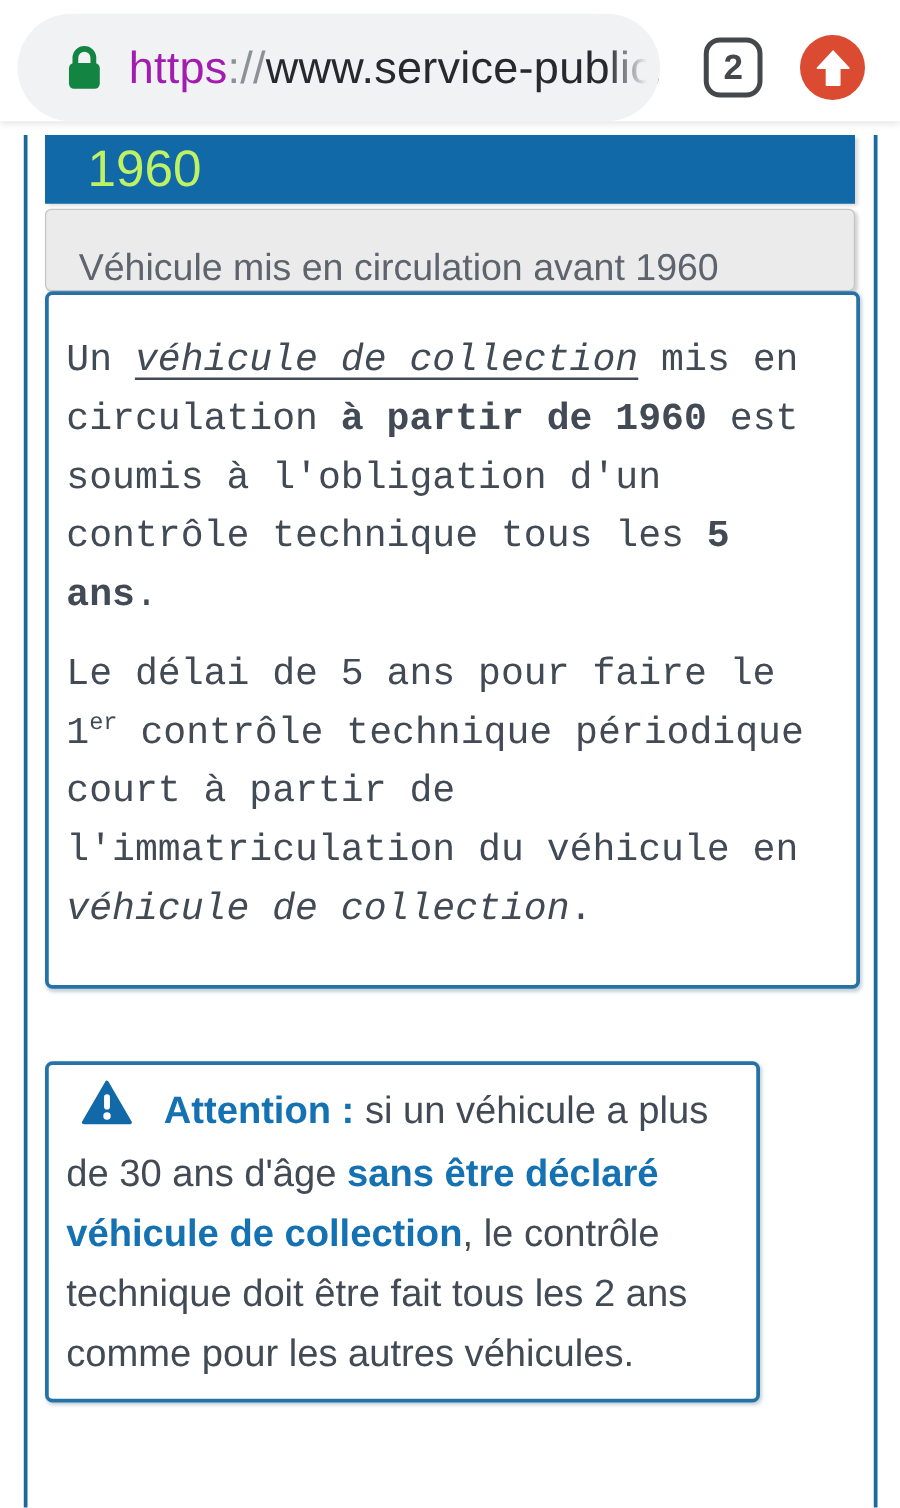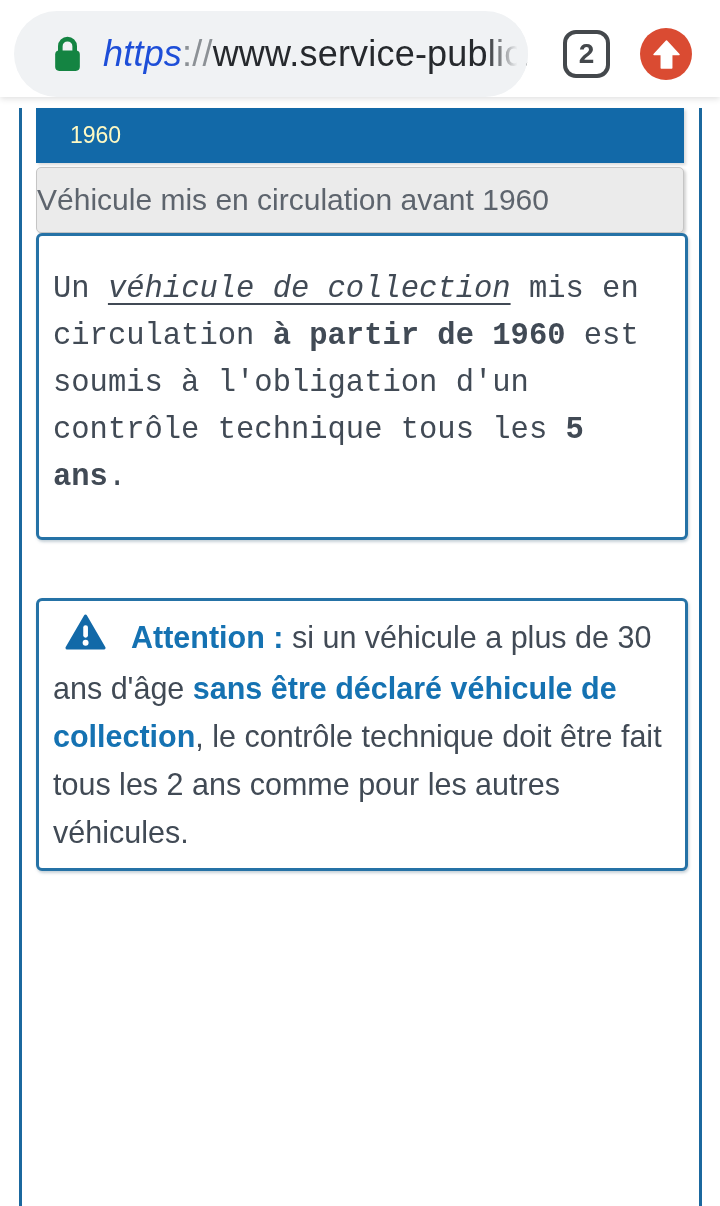--- a/index.html
+++ b/index.html
@@ -12,54 +12,54 @@
   
   .browser-bar { position:relative; height:97px; background:#ffffff;
     box-shadow:0 2px 6px rgba(0,0,0,0.12); z-index:5; }
   .url-pill { position:absolute; left:14px; top:11px; width:514px; height:86px;
     background:#f0f2f4; border-radius:43px; display:flex; align-items:center;
     padding-left:40px; box-sizing:border-box; overflow:hidden; white-space:nowrap; }
   .url-pill::after { content:""; position:absolute; right:0; top:0; width:42px; height:100%;
     background:linear-gradient(to right, rgba(240,242,244,0), #f0f2f4 75%); }
   .lock-wrap { flex:0 0 auto; margin-right:22px; display:flex; align-items:center; }
   .url-text { font-size:36px; color:#26292d; letter-spacing:0.2px; }
-  .url-scheme { color:#1d4ed8;font-style:italic; }
+  .url-scheme { color:#a21caf; }
   .url-sep { color:#8c9196; }
   .url-host { color:#26292d; }
   .tab-counter { position:absolute; left:563px; top:30px; width:47px; height:48px;
     border:4px solid #44484c; border-radius:13px; box-sizing:border-box;
     display:flex; align-items:center; justify-content:center;
     font-size:28px; font-weight:bold; color:#44484c; }
   .update-btn { position:absolute; left:640px; top:28px; width:52px; height:52px;
     border-radius:50%; background:#da4b32; display:flex; align-items:center; justify-content:center; }
 
   
   .page { position:relative; height:1109px; background:#ffffff; }
   .edge { position:absolute; top:0; bottom:0; width:3px; background:#1b689e; }
   .edge-left  { left:19px; }
   .edge-right { left:699px; }
 
   .header-band { margin:11px 0 0 36px; width:648px; height:55px; box-sizing:border-box;
-    background:#1269a8; color:#fef9c3; font-size:23px;
+    background:#1269a8; color:#bef264; font-size:41px;
     display:flex; align-items:center; padding-left:34px;
     box-shadow:2px 2px 3px rgba(0,0,0,0.15); }
 
   .accordion-tab { margin:4px 0 0 36px; width:648px; height:66px; box-sizing:border-box;
     background:#ebebeb; border:1px solid #c5c5c5; border-radius:5px;
-    display:flex; align-items:center; 
+    display:flex; align-items:flex-end; padding-left:26px;
     font-size:30px; color:#5d646d;
     box-shadow:2px 2px 3px rgba(0,0,0,0.18); }
 
   .content-box { margin:0 0 0 36px; width:652px; box-sizing:border-box;
     border:3px solid #2572a6; border-radius:6px; background:#fff;
     padding:14px 14px 20px 14px;
     box-shadow:1px 2px 3px rgba(90,120,140,0.35);font-family:Liberation Mono, monospace; }
   .content-box p { margin:16px 0; font-size:30.5px; line-height:47px; color:#414a55; }
 
-  .warning-box { margin:58px 0 0 36px; width:652px; box-sizing:border-box;
+  .warning-box { margin:58px 0 0 36px; width:572px; box-sizing:border-box;
     border:3px solid #2572a6; border-radius:6px; background:#fff;
     padding:12px 14px 12px 14px;
     box-shadow:1px 2px 3px rgba(90,120,140,0.35); }
   .warning-box p { margin:0; font-size:30.5px; line-height:48px; color:#414a55; }
   .warn-icon { display:inline-block; vertical-align:-3px; margin:0 25px 0 12px; }
 
   
   .seg-term { font-style:italic; text-decoration:underline;
     text-decoration-thickness:2px; text-underline-offset:6px; color:#414a55; }
   .seg-bold { font-weight:bold; }
@@ -97,20 +97,21 @@
   <div class="header-band">
     <span>1960</span>
   </div>
 
   <div class="accordion-tab">
     <span>Véhicule mis en circulation avant 1960</span>
   </div>
 
   <div class="content-box">
     <p><span>Un </span><span class="seg-term">véhicule de collection</span><span> mis en circulation </span><span class="seg-bold">à partir de 1960</span><span> est soumis à l'obligation d'un contrôle technique tous les </span><span class="seg-bold">5 ans</span><span>.</span></p>
+    <p><span>Le délai de 5 ans pour faire le 1</span><sup class="seg-sup">er</sup><span> contrôle technique périodique court à partir de l'immatriculation du véhicule en </span><span class="seg-italic">véhicule de collection</span><span>.</span></p>
   </div>
 
   <div class="warning-box">
     <p><span class="warn-icon"><svg width="41" height="37" viewBox="0 0 40 36">
         <path d="M20 2 L38 33 H2 Z" fill="#1269a8" stroke="#1269a8" stroke-width="3" stroke-linejoin="round"></path>
         <rect x="17.8" y="11" width="4.6" height="12" rx="2.2" fill="#ffffff"></rect>
         <circle cx="20.1" cy="28" r="2.9" fill="#ffffff"></circle>
       </svg></span><span><span class="seg-bold-blue">Attention :</span><span> si un véhicule a plus de 30 ans d'âge </span><span class="seg-bold-blue">sans être déclaré véhicule de collection</span><span>, le contrôle technique doit être fait tous les 2 ans comme pour les autres véhicules.</span></span></p>
   </div>
 </div>

